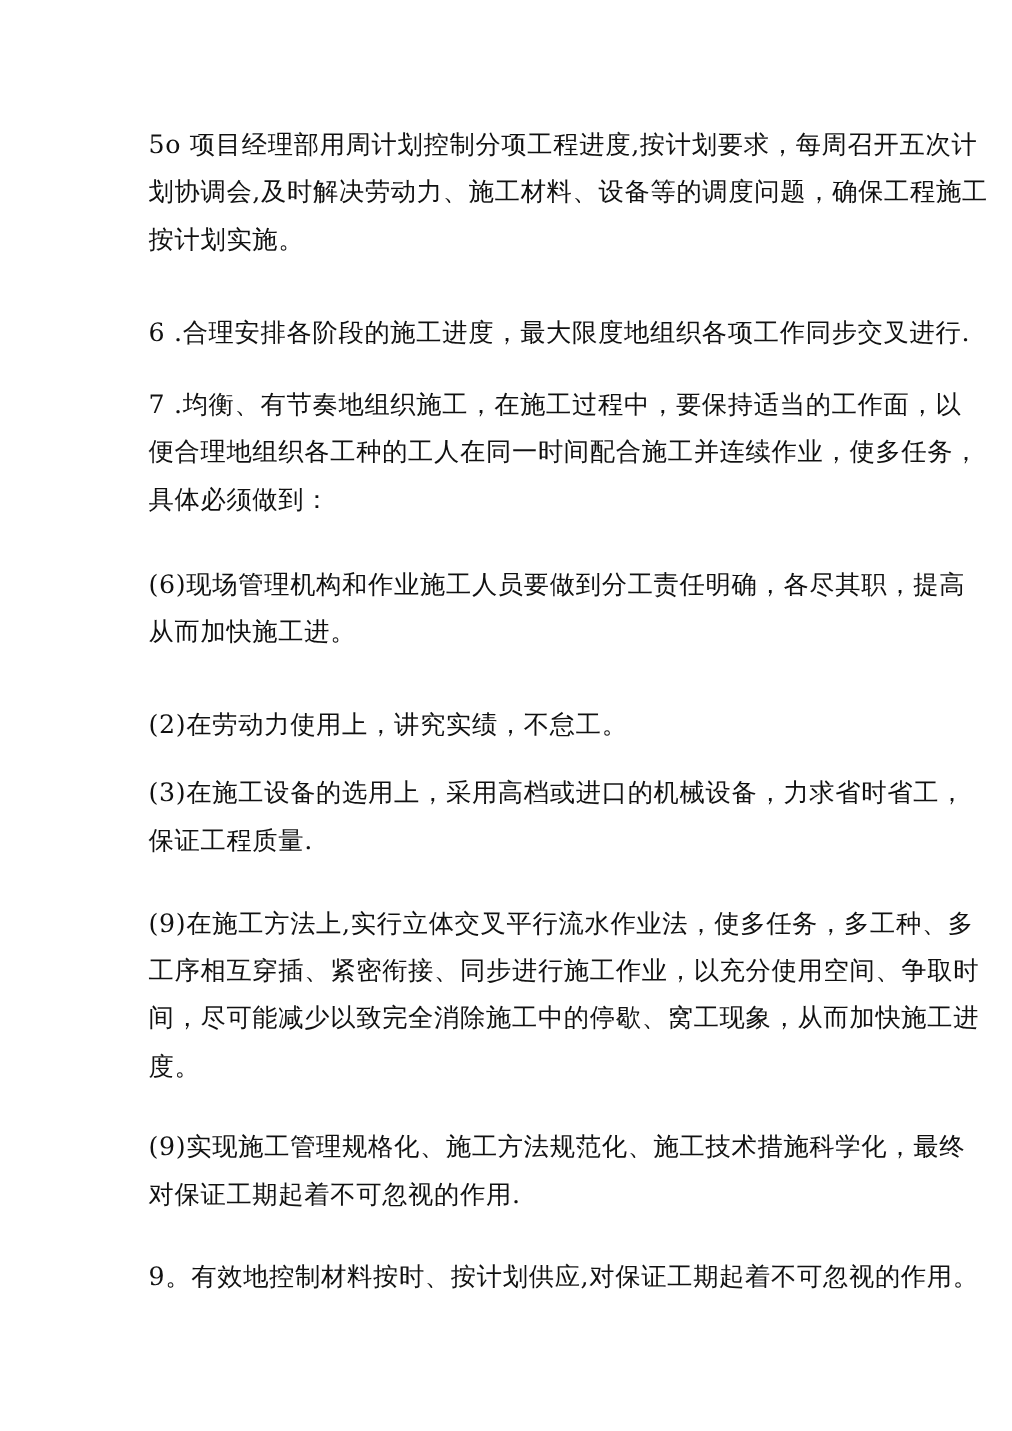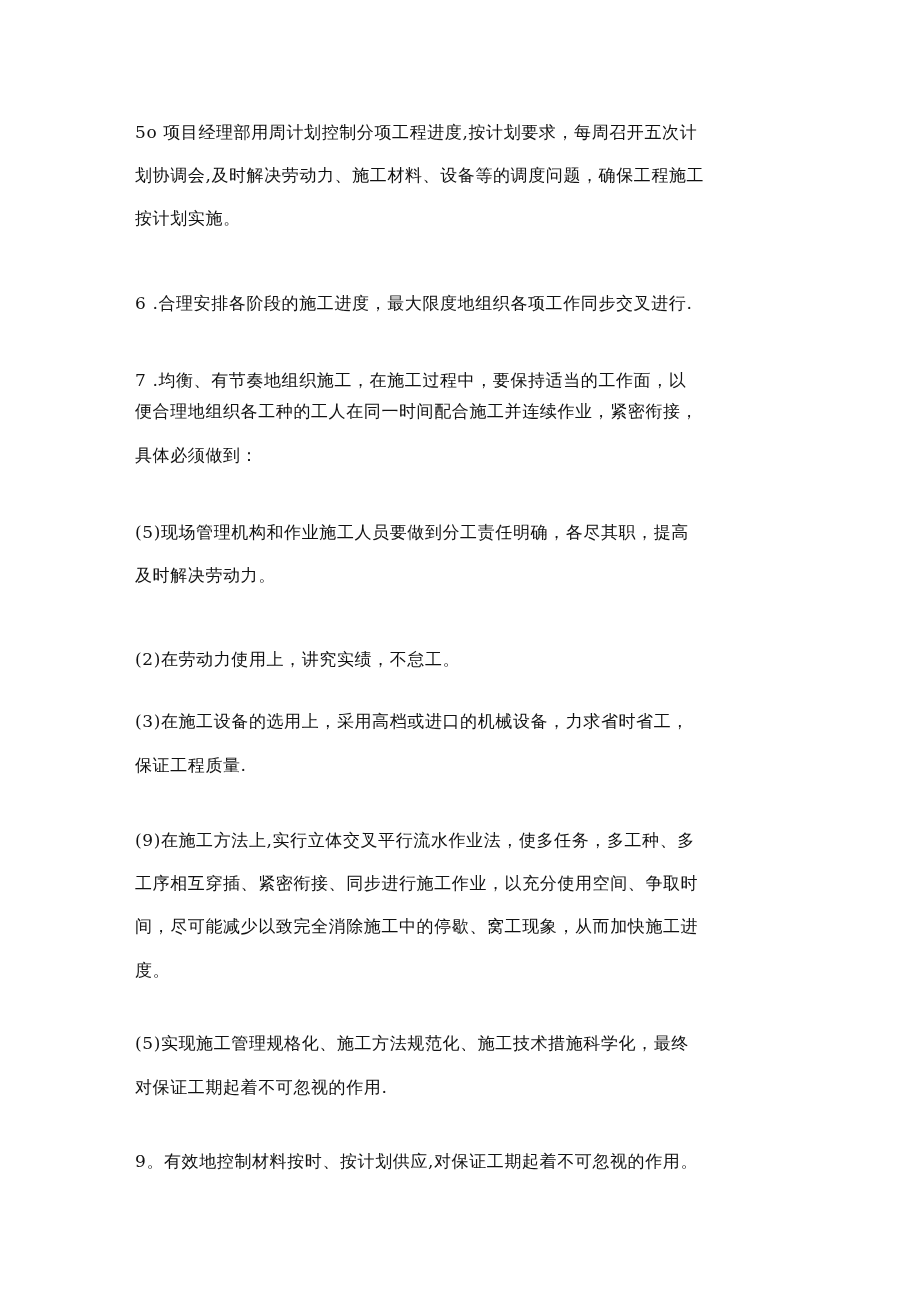--- a/index.html
+++ b/index.html
@@ -18,50 +18,50 @@
     .page {
       position: absolute;
       left: 135px;
       top: 0;
       width: 650px;
     }
     .line {
       position: absolute;
       left: 0;
       white-space: nowrap;
-      font-size: 17px;
+      font-size: 23px;
       line-height: 28px;
       letter-spacing: 0.6px;
     }
   </style>
 </head>
 <body>
 
 <div class="page">
 
   <div class="line" style="top:118px">5o 项目经理部用周计划控制分项工程进度,按计划要求，每周召开五次计</div>
   <div class="line" style="top:161px">划协调会,及时解决劳动力、施工材料、设备等的调度问题，确保工程施工</div>
   <div class="line" style="top:204px">按计划实施。</div>
 
   <div class="line" style="top:289px">6 .合理安排各阶段的施工进度，最大限度地组织各项工作同步交叉进行.</div>
 
-  <div class="line" style="top:366px">7 .均衡、有节奏地组织施工，在施工过程中，要保持适当的工作面，以</div>
-  <div class="line" style="top:397px">便合理地组织各工种的工人在同一时间配合施工并连续作业，紧密衔接，</div>
+  <div class="line" style="top:354px">7 .均衡、有节奏地组织施工，在施工过程中，要保持适当的工作面，以</div>
+  <div class="line" style="top:397px">便合理地组织各工种的工人在同一时间配合施工并连续作业，使多任务，</div>
   <div class="line" style="top:441px">具体必须做到：</div>
 
-  <div class="line" style="top:518px"> (5)现场管理机构和作业施工人员要做到分工责任明确，各尽其职，提高</div>
-  <div class="line" style="top:561px">及时解决劳动力。</div>
+  <div class="line" style="top:518px"> (6)现场管理机构和作业施工人员要做到分工责任明确，各尽其职，提高</div>
+  <div class="line" style="top:561px">从而加快施工进。</div>
 
   <div class="line" style="top:645px">(2)在劳动力使用上，讲究实绩，不怠工。</div>
 
   <div class="line" style="top:707px">(3)在施工设备的选用上，采用高档或进口的机械设备，力求省时省工，</div>
   <div class="line" style="top:751px">保证工程质量.</div>
 
   <div class="line" style="top:826px">(9)在施工方法上,实行立体交叉平行流水作业法，使多任务，多工种、多</div>
   <div class="line" style="top:869px">工序相互穿插、紧密衔接、同步进行施工作业，以充分使用空间、争取时</div>
   <div class="line" style="top:912px">间，尽可能减少以致完全消除施工中的停歇、窝工现象，从而加快施工进</div>
   <div class="line" style="top:956px">度。</div>
 
-  <div class="line" style="top:1029px">(5)实现施工管理规格化、施工方法规范化、施工技术措施科学化，最终</div>
+  <div class="line" style="top:1029px">(9)实现施工管理规格化、施工方法规范化、施工技术措施科学化，最终</div>
   <div class="line" style="top:1073px">对保证工期起着不可忽视的作用.</div>
 
   <div class="line" style="top:1147px">9。有效地控制材料按时、按计划供应,对保证工期起着不可忽视的作用。</div>
 </div>
 
 </body></html>

